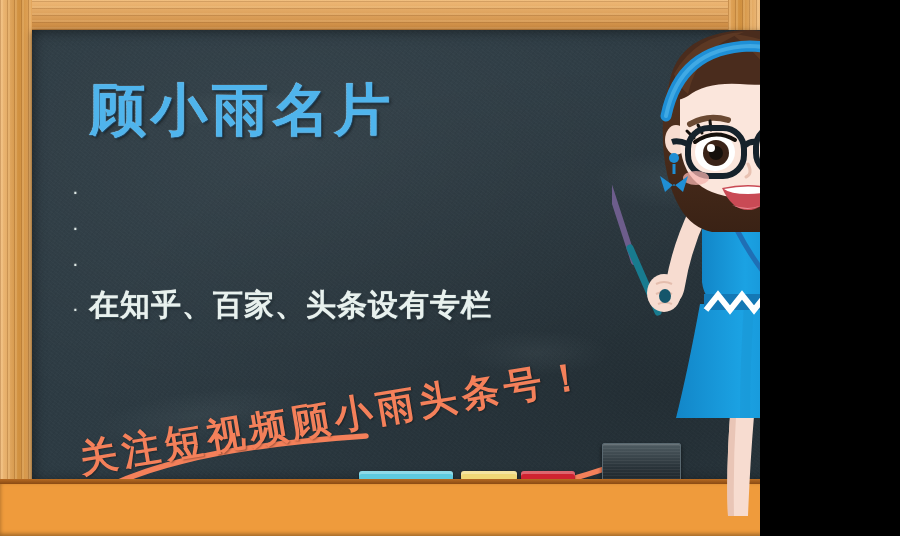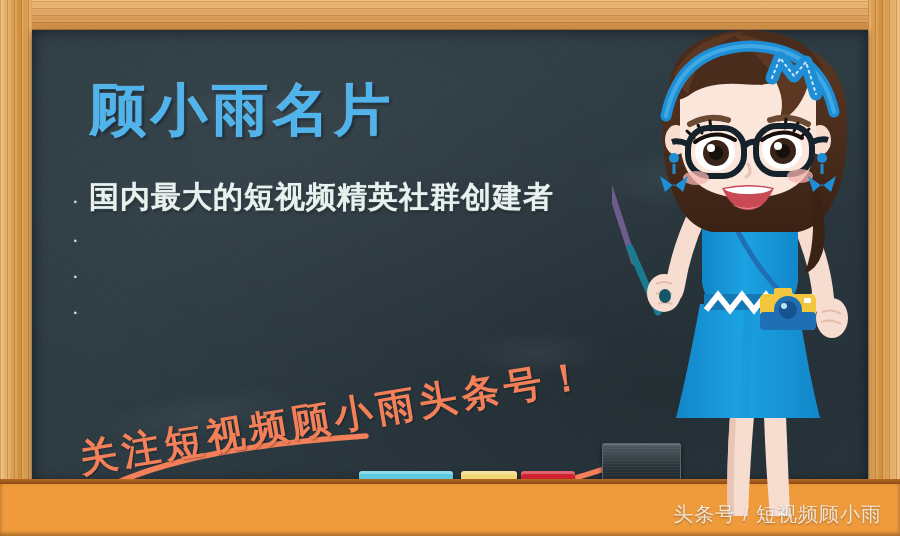--- a/index.html
+++ b/index.html
@@ -1,19 +1,19 @@
 <!DOCTYPE html>
 <html><head>
 <meta charset="utf-8">
 <style>
   html,body{margin:0;padding:0;background:#000;}
   body{width:900px;height:536px;overflow:hidden;
        font-family:"Liberation Sans","DejaVu Sans",sans-serif;}
 
-  #stage{position:relative;width:900px;height:536px;overflow:hidden;}
+  #stage{position:relative;width:760px;height:536px;overflow:hidden;}
 
   
   #frame{position:absolute;inset:0;
     background:
       repeating-linear-gradient(90deg,
         rgba(120,70,25,.16) 0px, rgba(120,70,25,.16) 1px,
         rgba(255,220,170,.12) 1px, rgba(255,220,170,.12) 3px,
         rgba(0,0,0,0) 3px, rgba(0,0,0,0) 6px),
       linear-gradient(180deg,#e9a martyr 0%,#e9a45c 0%,#d98c3e 50%,#e6a257 100%);
     background-color:#e2a059;
@@ -147,30 +147,30 @@
     <div class="smudge" style="left:120px;top:60px;width:180px;height:40px;"></div>
     <div class="smudge" style="left:430px;top:300px;width:150px;height:46px;"></div>
     <div class="smudge" style="left:60px;top:360px;width:220px;height:50px;transform:rotate(-8deg);"></div>
     <div class="smudge" style="left:560px;top:120px;width:170px;height:60px;"></div>
 
     <div id="title">顾小雨名片</div>
 
     <div id="bullets">
       <div class="bullet">
         <span class="dot">·</span>
-        <span class="txt">国内最大的短视频精英社群创建者</span>
       </div>
       <div class="bullet">
         <span class="dot">·</span>
       </div>
       <div class="bullet">
         <span class="dot">·</span>
       </div>
       <div class="bullet">
         <span class="dot">·</span>
+        <span class="txt">在知乎、百家、头条设有专栏</span>
       </div>
     </div>
 
     <svg id="swoosh" viewBox="0 0 600 110">
       <path d="M2,92 C60,50 150,28 300,18" fill="none" stroke="#f4805a" stroke-width="5.5" stroke-linecap="round"></path>
       <path d="M330,104 C420,86 500,64 560,44" fill="none" stroke="#f4805a" stroke-width="5.5" stroke-linecap="round"></path>
     </svg>
 
     <div id="handwritten">
       <div class="hw-txt">关注短视频顾小雨头条号！</div>
@@ -322,15 +322,14 @@
       <path d="M62,152 l0,10" stroke="#1f8ed4" stroke-width="3"></path>
       <path d="M48,164 l14,10 l14,-10 l-5,16 l-9,-8 l-9,8 z" fill="#1f8ed4"></path>
     </g>
     <g>
       <circle cx="210" cy="146" r="5" fill="#1f8ed4"></circle>
       <path d="M210,152 l0,10" stroke="#1f8ed4" stroke-width="3"></path>
       <path d="M196,164 l14,10 l14,-10 l-5,16 l-9,-8 l-9,8 z" fill="#1f8ed4"></path>
     </g>
   </svg>
 
-  <div id="watermark">头条号 / 短视频顾小雨</div>
 
 </div>
 
 </body></html>

